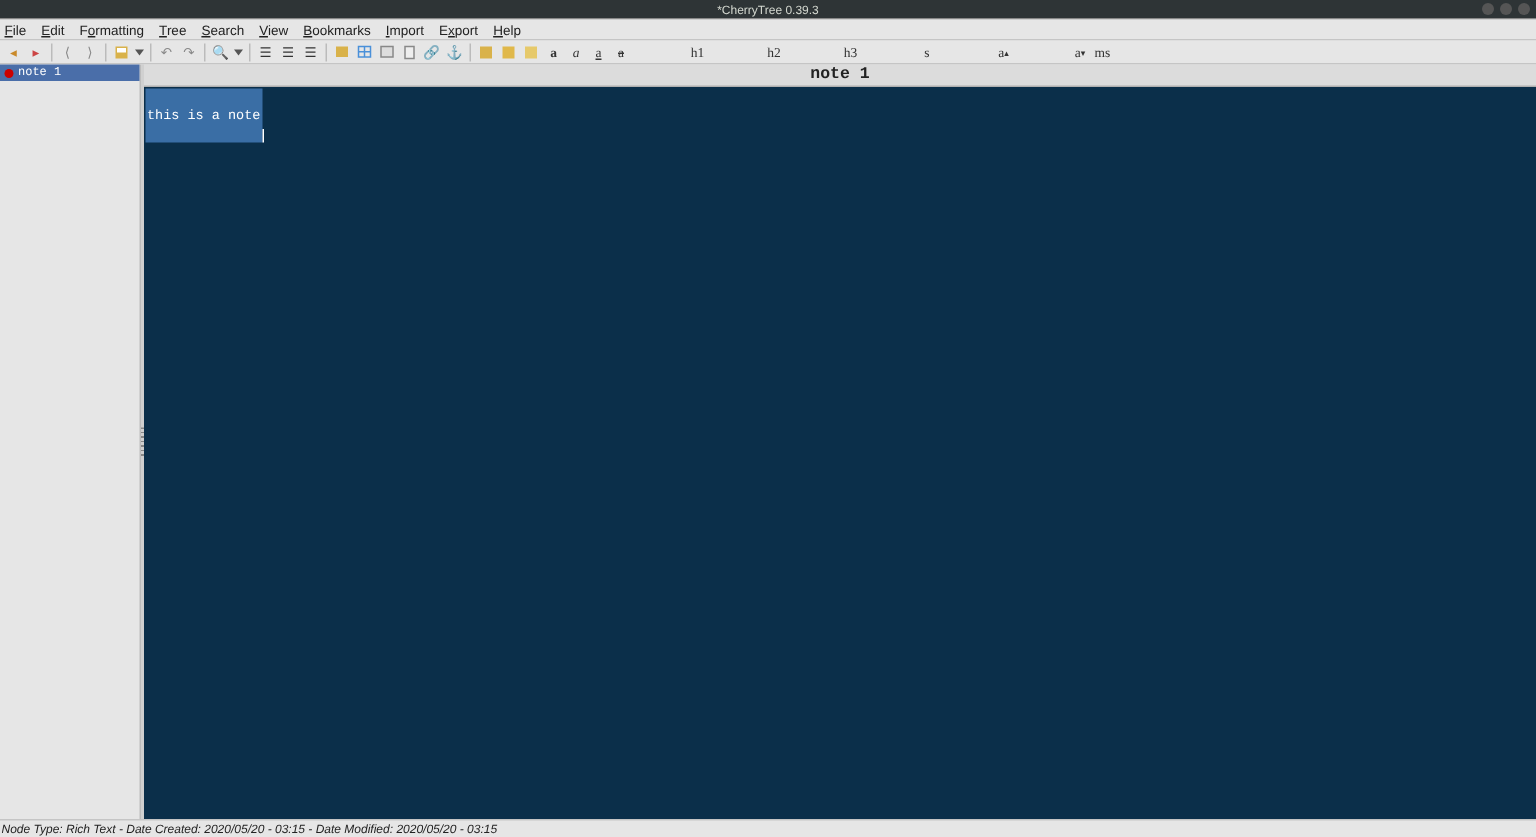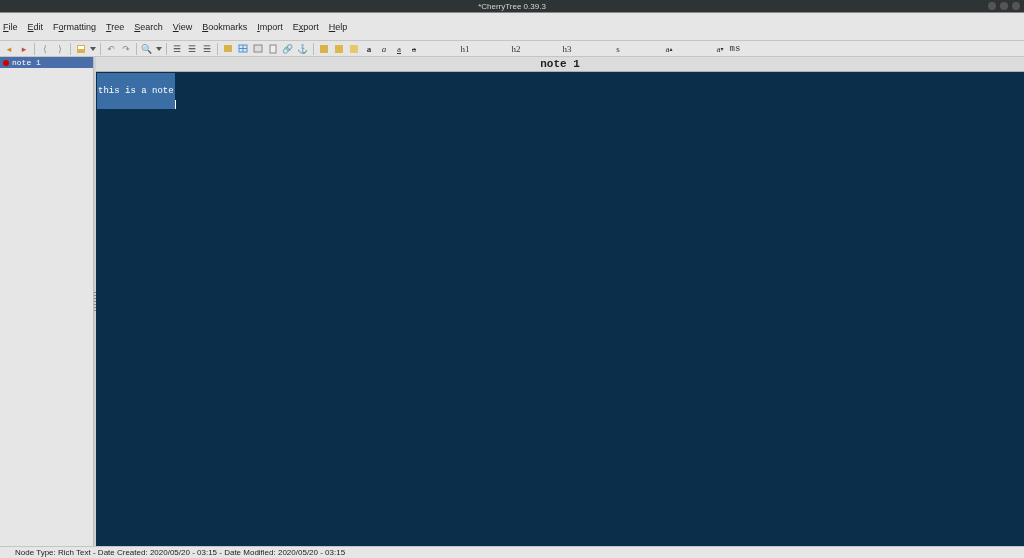--- a/index.html
+++ b/index.html
@@ -2,42 +2,42 @@
 <html><head>
 <meta charset="utf-8">
 <style>
   * { box-sizing: border-box; margin: 0; padding: 0; }
   html, body { width: 1024px; height: 558px; font-family: sans-serif; font-size: 10px; overflow: hidden; background: #2e3436; }
   .titlebar { height: 12px; background: #2e3436; color: #d3d7cf; display: flex; align-items: center; justify-content: center; position: relative; }
   .titlebar .title { font-size: 8px; }
   .titlebar .winbuttons { position: absolute; right: 4px; display: flex; gap: 4px; }
   .winbtn { width: 8px; height: 8px; border-radius: 50%; background: #555; display: inline-block; }
   .appwin { background: #e6e6e6; height: 546px; width: 1024px; display: flex; flex-direction: column; border-top: 1px solid #888; }
-  .menubar { height: 28px; background: #e6e6e6; display: flex; align-items: center; padding: 0 3px; gap: 10px; border-bottom: 1px solid #c5c5c5; }
+  .menubar { height: 14px; background: #e6e6e6; display: flex; align-items: center; padding: 0 3px; gap: 10px; border-bottom: 1px solid #c5c5c5; }
   .menubar .menuitem { font-size: 9px; color: #222; cursor: default; }
   .menubar .menuitem .u { text-decoration: underline; }
   .toolbar { height: 16px; background: #e6e6e6; display: flex; align-items: center; padding: 0 3px; gap: 3px; border-bottom: 1px solid #c5c5c5; }
   .tbtn { width: 12px; height: 12px; display: flex; align-items: center; justify-content: center; font-size: 9px; color: #333; cursor: default; }
   .tbtn svg { width: 10px; height: 10px; }
   .tsep { width: 1px; height: 12px; background: #bbb; margin: 0 1px; }
   .tdropdown { width: 6px; height: 12px; display:flex; align-items:center; justify-content:center; }
   .tdropdown:after { content:''; border-left:3px solid transparent; border-right:3px solid transparent; border-top:4px solid #555; }
   .body { flex: 1; display: flex; min-height: 0; font-family: Liberation Mono, monospace; }
   .tree { width: 94px; background: #e6e6e6; border-right: 1px solid #bcbcbc; display: flex; flex-direction: column; }
   .treeitem { background: #4a6ea9; color: #fff; font-size: 8px; padding: 1px 3px; display: flex; align-items: center; gap: 3px; }
   .treeitem .bullet { width: 6px; height: 6px; background: #cc0000; border-radius: 50%; display:inline-block; }
   .splitter { width: 2px; background: #d0d0d0; cursor: col-resize; position: relative; }
   .splitter .dots { position: absolute; top: 50%; left: 0; width: 2px; height: 20px; transform: translateY(-50%); background: repeating-linear-gradient(#888 0 1px, transparent 1px 3px); }
   .main { flex: 1; display: flex; flex-direction: column; min-width: 0; }
   .nodetitle { background: #dcdcdc; border-bottom: 1px solid #b0b0b0; text-align: center; font-weight: bold; font-size: 11px; padding: 1px 0; color: #222; }
   .editorwrap { flex: 1; display: flex; min-height: 0; }
   .editor { flex: 1; background: #0b2f4a; color: #fff; font-size: 9px; position: relative; }
   .editor .seltext { background: #3a6ea5; color: #fff; display: inline-block; padding: 13px 1px; margin: 1px 0 0 1px; }
   .editor .cursor { display:inline-block; width:1px; height:9px; background:#fff; vertical-align:bottom; }
-  .statusbar { height: 12px; background: #e6e6e6; border-top: 1px solid #c5c5c5; font-size: 8px; color: #222; display: flex; align-items: center; padding: 0 15px; }
+  .statusbar { height: 12px; background: #e6e6e6; border-top: 1px solid #c5c5c5; font-size: 8px; color: #222; display: flex; align-items: center; padding: 0 1px; font-style: italic; }
   .statusbar .sleft { white-space: nowrap; }
   .h-label { font-family: serif; margin-left: 36px; }
 </style>
 </head>
 <body>
 
 <div class="titlebar">
   <span class="title">*CherryTree 0.39.3</span>
   <div class="winbuttons">
     <span class="winbtn"></span>
@@ -135,21 +135,21 @@
     <span class="tbtn h-label">h3</span>
     <span class="tbtn h-label">s</span>
     <span class="tbtn h-label">
         <span>a</span>
         <sup style="font-size:6px">▴</sup>
       </span>
     <span class="tbtn h-label">
         <span>a</span>
         <sub style="font-size:6px">▾</sub>
       </span>
-    <span class="tbtn" style="font-family:Liberation Mono, monospace">ms</span>
+    <span class="tbtn" style="font-family:Liberation Serif, serif">ms</span>
   </div>
 
   <div class="body">
     <div class="tree">
       <div class="treeitem">
         <span class="bullet"></span>
         <span>note 1</span>
       </div>
     </div>
     <div class="splitter">

